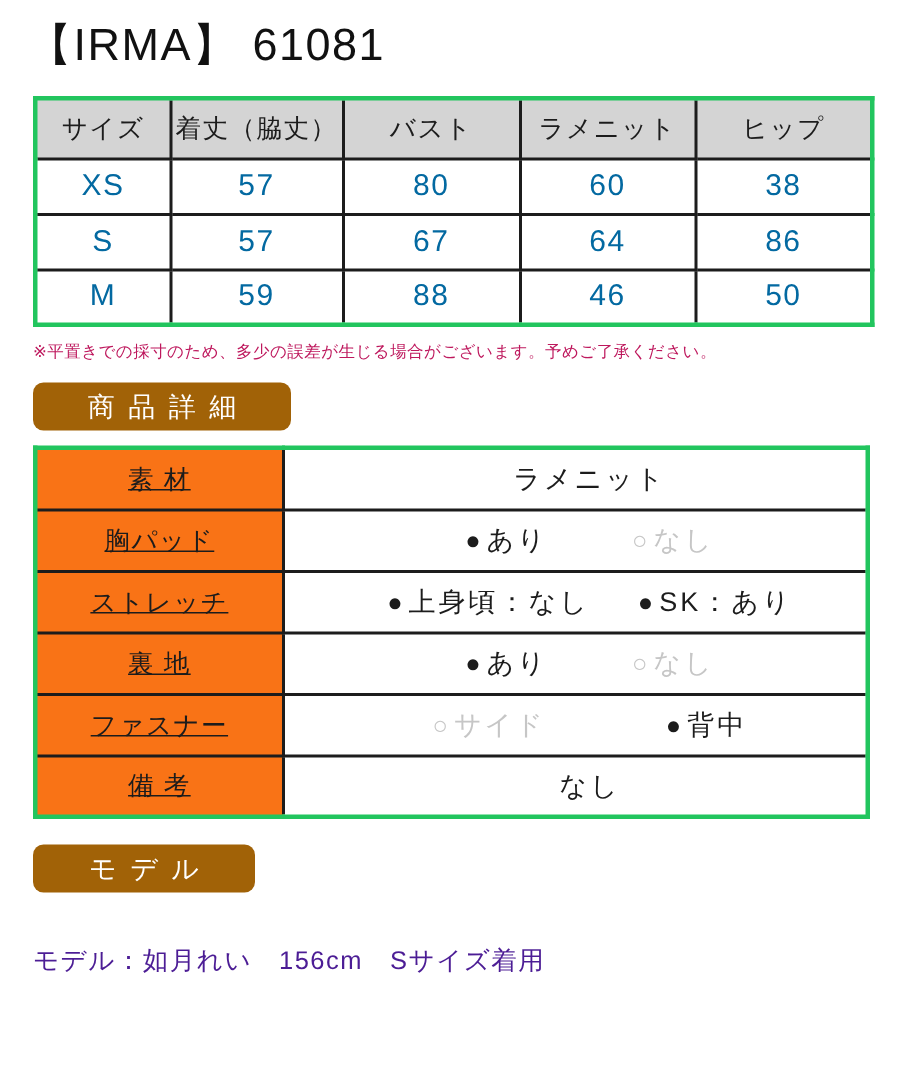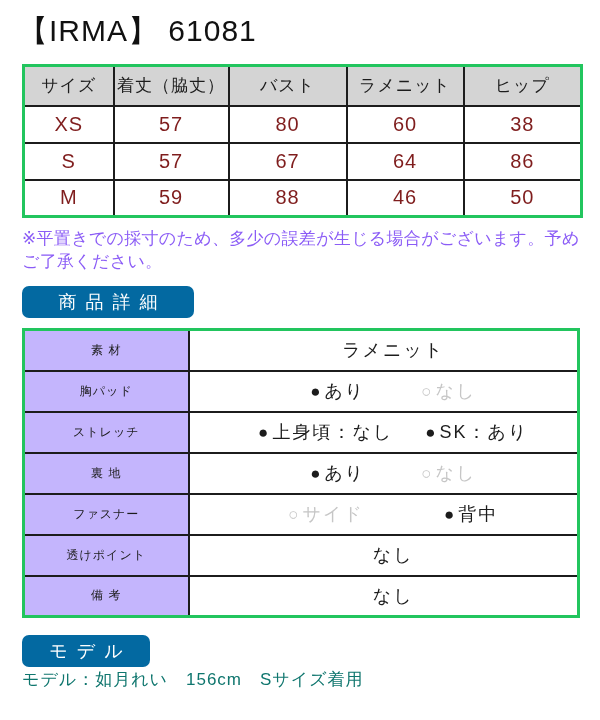--- a/index.html
+++ b/index.html
@@ -38,85 +38,86 @@
   .size-table th {
     height: 40px;
     background: #d4d4d4;
     font-weight: 400;
     font-size: 17px;
     letter-spacing: 1px;
   }
   .size-table td {
     height: 37px;
     font-size: 20px;
-    color: #7f1d1d;
+    color: #0369a1;
     letter-spacing: 1px;
   }
   .col-size  { width: 90px; }
   .col-len   { width: 115px; }
   .col-bust  { width: 118px; }
   .col-waist { width: 117px; }
   .col-hip   { width: 118px; }
 
   
   .note {
     margin-top: 9px;
-    font-size: 17px;
+    font-size: 11px;
     letter-spacing: 0.3px;
-    color: #8b5cf6;
+    color: #be185d;
   }
 
   
   .badge {
     margin-top: 13px;
     height: 32px;
-    background: #0369a1;
+    background: #a16207;
     border-radius: 7px;
     color: #ffffff;
     font-size: 18px;
     letter-spacing: 9px;
     display: flex;
     align-items: center;
     justify-content: center;
     padding-left: 9px; 
   }
   .badge-details { width: 172px; }
-  .badge-model   { width: 128px; margin-top: 17px; }
+  .badge-model   { width: 148px; margin-top: 17px; }
 
   
   .details-table { margin-top: 10px; }
   .details-table .label-cell {
     width: 165px;
-    background: #c4b5fd;
+    background: #f97316;
     font-weight: 400;
-    font-size: 12px;
+    font-size: 17px;
     letter-spacing: 1px;
     height: 41px;
+    text-decoration: underline;
   }
   .details-table .value-cell {
     font-size: 18px;
     letter-spacing: 2px;
     height: 41px;
     padding-left: 20px;
   }
   .opts { display: flex; align-items: center; justify-content: center; }
   .gap-sm { gap: 32px; }
   .gap-md { gap: 56px; }
   .gap-lg { gap: 80px; }
   .opt { display: inline-flex; align-items: center; gap: 2px; white-space: nowrap; }
   .opt .bullet { font-size: 17px; line-height: 1; }
   .opt-active   { color: #1c1c1c; }
   .opt-inactive { color: #c6c6c6; }
 
   
   .model-line {
-    margin-top: 1px;
+    margin-top: 34px;
     font-size: 17px;
     letter-spacing: 1px;
-    color: #0f766e;
+    color: #4c1d95;
   }
 </style>
 </head>
 <body>
 
 <div class="wrap">
 
   <h1 class="title">【IRMA】 61081</h1>
 
   <table class="size-table">
@@ -225,24 +226,20 @@
                 <span>サイド</span>
               </span>
             <span class="opt opt-active">
                 <span class="bullet">●</span>
                 <span>背中</span>
               </span>
           </span>
         </td>
       </tr>
       <tr>
-        <td class="label-cell">透けポイント</td>
-        <td class="value-cell">なし</td>
-      </tr>
-      <tr>
         <td class="label-cell">備 考</td>
         <td class="value-cell">なし</td>
       </tr>
     </tbody>
   </table>
 
   <div class="badge badge-model">モデル</div>
 
   <div class="model-line">モデル：如月れい　156cm　Sサイズ着用</div>
 

